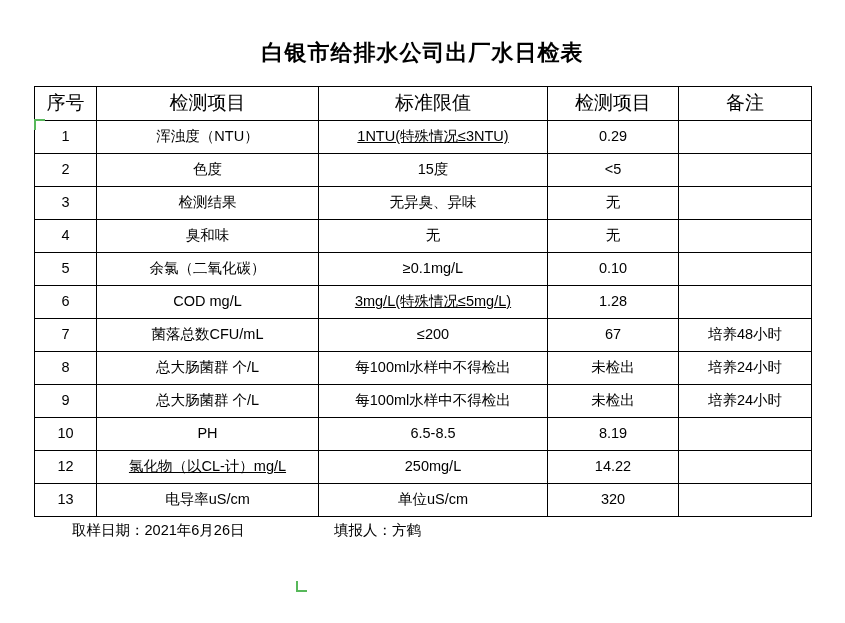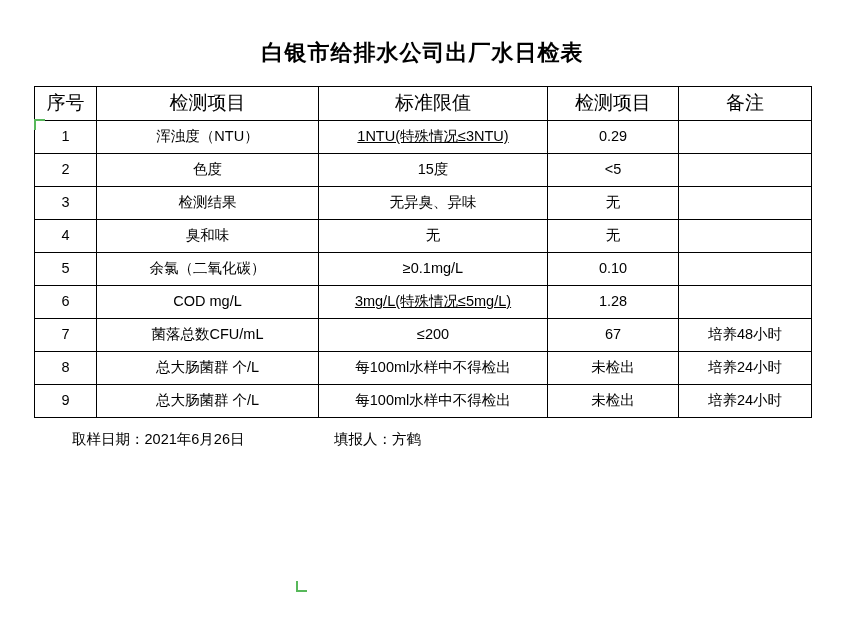--- a/index.html
+++ b/index.html
@@ -57,21 +57,21 @@
   col.c1 { width: 222px; }
   col.c2 { width: 229px; }
   col.c3 { width: 131px; }
   col.c4 { width: 133px; }
 
   .cell-sub {
     font-size: 12.5px;
     text-decoration: underline;
   }
   .footer {
-    margin: 12px 34px 0 34px;
+    margin: 4px 34px 0 34px;
     display: flex;
     font-size: 14.5px;
   }
   .footer .f-sample { width: 300px; padding-left: 38px; box-sizing: border-box; }
   .footer .f-test { width: 280px; box-sizing: border-box; }
   .footer .f-filler { flex: 1; box-sizing: border-box; }
 
   
   .mark {
     position: absolute;
@@ -177,20 +177,41 @@
           <td>未检出</td>
           <td>培养24小时</td>
         </tr>
         <tr>
           <td>9</td>
           <td>总大肠菌群 个/L</td>
           <td>每100ml水样中不得检出</td>
           <td>未检出</td>
           <td>培养24小时</td>
         </tr>
+        <tr>
+          <td>10</td>
+          <td>PH</td>
+          <td>6.5-8.5</td>
+          <td>8.19</td>
+          <td></td>
+        </tr>
+        <tr>
+          <td>12</td>
+          <td class="cell-sub">氯化物（以CL-计）mg/L</td>
+          <td>250mg/L</td>
+          <td>14.22</td>
+          <td></td>
+        </tr>
+        <tr>
+          <td>13</td>
+          <td>电导率uS/cm</td>
+          <td>单位uS/cm</td>
+          <td>320</td>
+          <td></td>
+        </tr>
       </tbody>
     </table>
   </div>
 
   <div class="footer">
     <div class="f-sample">取样日期：2021年6月26日</div>
     <div class="f-filler">填报人：方鹤</div>
   </div>
 
 </div>

